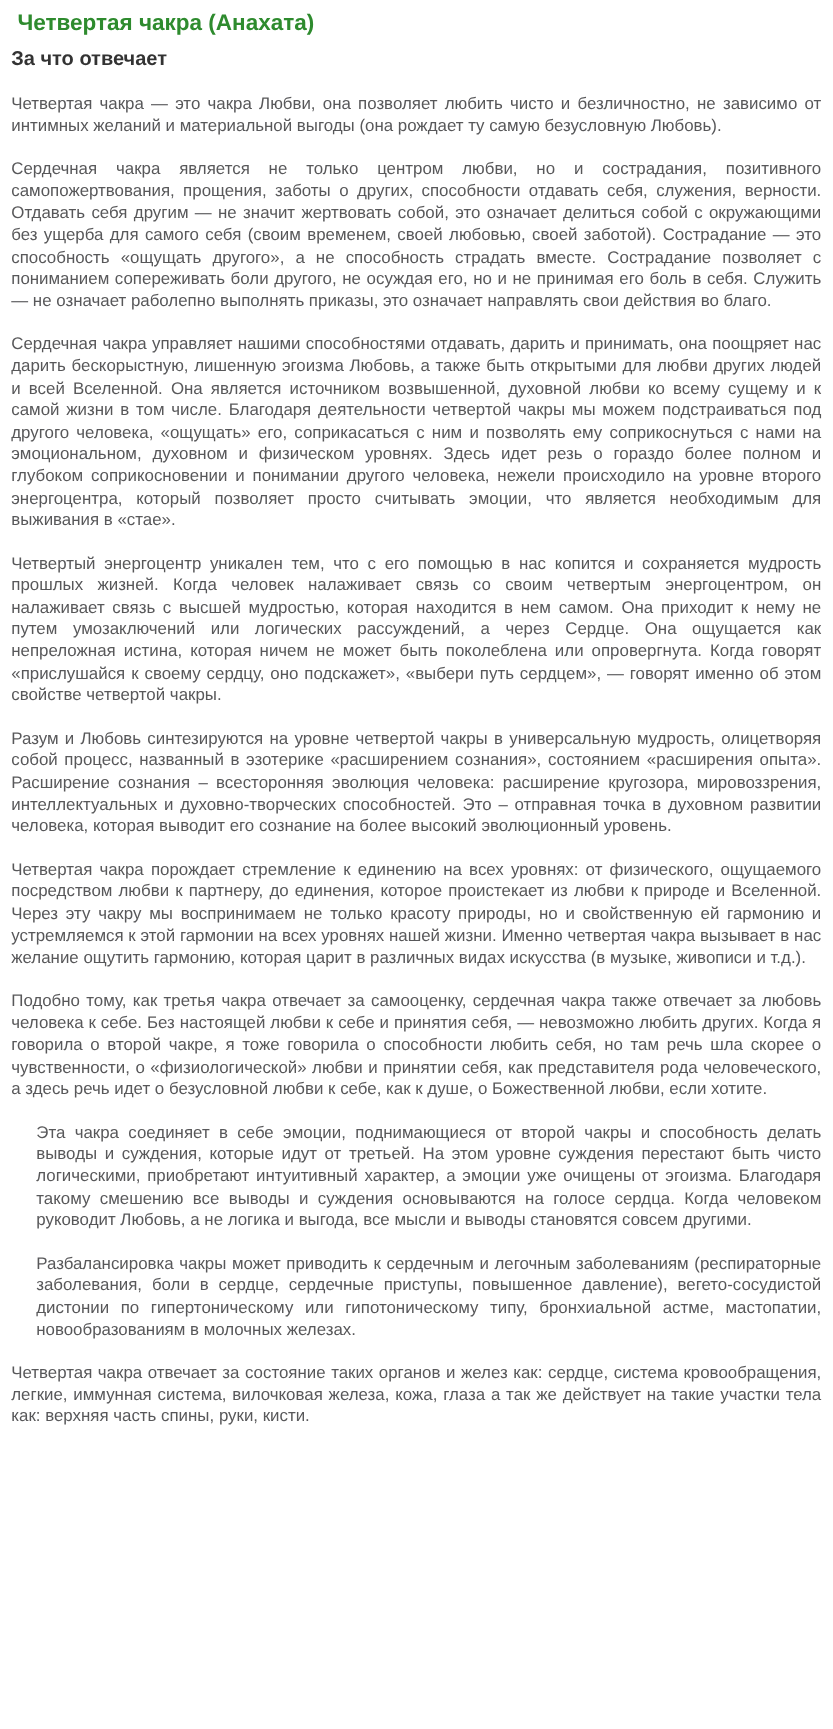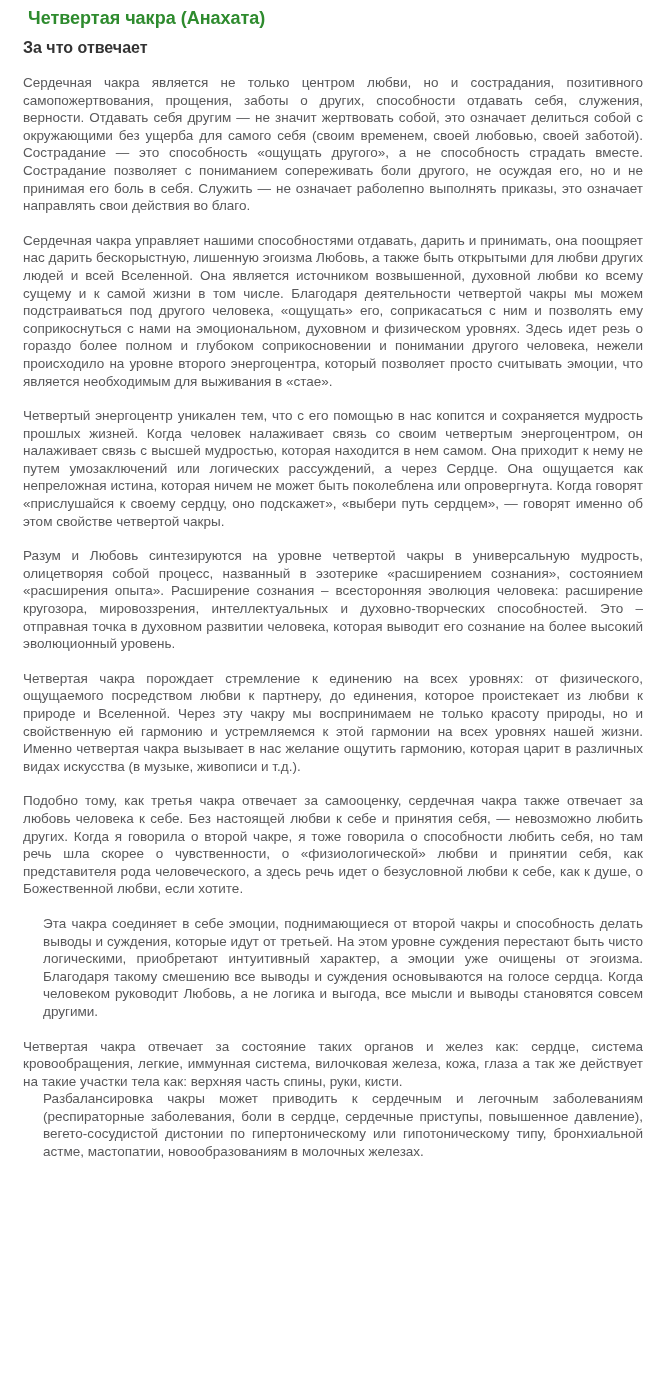--- a/index.html
+++ b/index.html
@@ -14,21 +14,21 @@
     padding: 0;
     background: var(--bg);
   }
   body {
     width: 666px;
     font-family: "Liberation Sans", sans-serif;
   }
   .page {
     width: 666px;
     min-height: 1383px;
-    padding: 0 23px;
+    padding: 0 9px;
     background: var(--bg);
   }
   h1.page-title {
     margin: 0;
     padding: 7px 0 0 5px;
     font-size: 18px;
     line-height: 22px;
     font-weight: bold;
     color: var(--title-green);
   }
@@ -51,35 +51,36 @@
 </style>
 </head>
 <body>
 
 <div class="page">
 
   <h1 class="page-title">Четвертая чакра (Анахата)</h1>
 
   <h2 class="section-heading">За что отвечает</h2>
 
+  <p class="body-par">Четвертая чакра — это чакра Любви, она позволяет любить чисто и безличностно, не зависимо от интимных желаний и материальной выгоды (она рождает ту самую безусловную Любовь).</p>
 
   <p class="body-par">Сердечная чакра является не только центром любви, но и сострадания, позитивного самопожертвования, прощения, заботы о других, способности отдавать себя, служения, верности. Отдавать себя другим — не значит жертвовать собой, это означает делиться собой с окружающими без ущерба для самого себя (своим временем, своей любовью, своей заботой). Сострадание — это способность «ощущать другого», а не способность страдать вместе. Сострадание позволяет с пониманием сопереживать боли другого, не осуждая его, но и не принимая его боль в себя. Служить — не означает раболепно выполнять приказы, это означает направлять свои действия во благо.</p>
 
   <p class="body-par">Сердечная чакра управляет нашими способностями отдавать, дарить и принимать, она поощряет нас дарить бескорыстную, лишенную эгоизма Любовь, а также быть открытыми для любви других людей и всей Вселенной. Она является источником возвышенной, духовной любви ко всему сущему и к самой жизни в том числе. Благодаря деятельности четвертой чакры мы можем подстраиваться под другого человека, «ощущать» его, соприкасаться с ним и позволять ему соприкоснуться с нами на эмоциональном, духовном и физическом уровнях. Здесь идет резь о гораздо более полном и глубоком соприкосновении и понимании другого человека, нежели происходило на уровне второго энергоцентра, который позволяет просто считывать эмоции, что является необходимым для выживания в «стае».</p>
 
   <p class="body-par">Четвертый энергоцентр уникален тем, что с его помощью в нас копится и сохраняется мудрость прошлых жизней. Когда человек налаживает связь со своим четвертым энергоцентром, он налаживает связь с высшей мудростью, которая находится в нем самом. Она приходит к нему не путем умозаключений или логических рассуждений, а через Сердце. Она ощущается как непреложная истина, которая ничем не может быть поколеблена или опровергнута. Когда говорят «прислушайся к своему сердцу, оно подскажет», «выбери путь сердцем», — говорят именно об этом свойстве четвертой чакры.</p>
 
   <p class="body-par">Разум и Любовь синтезируются на уровне четвертой чакры в универсальную мудрость, олицетворяя собой процесс, названный в эзотерике «расширением сознания», состоянием «расширения опыта». Расширение сознания – всесторонняя эволюция человека: расширение кругозора, мировоззрения, интеллектуальных и духовно-творческих способностей. Это – отправная точка в духовном развитии человека, которая выводит его сознание на более высокий эволюционный уровень.</p>
 
   <p class="body-par">Четвертая чакра порождает стремление к единению на всех уровнях: от физического, ощущаемого посредством любви к партнеру, до единения, которое проистекает из любви к природе и Вселенной. Через эту чакру мы воспринимаем не только красоту природы, но и свойственную ей гармонию и устремляемся к этой гармонии на всех уровнях нашей жизни. Именно четвертая чакра вызывает в нас желание ощутить гармонию, которая царит в различных видах искусства (в музыке, живописи и т.д.).</p>
 
   <p class="body-par">Подобно тому, как третья чакра отвечает за самооценку, сердечная чакра также отвечает за любовь человека к себе. Без настоящей любви к себе и принятия себя, — невозможно любить других. Когда я говорила о второй чакре, я тоже говорила о способности любить себя, но там речь шла скорее о чувственности, о «физиологической» любви и принятии себя, как представителя рода человеческого, а здесь речь идет о безусловной любви к себе, как к душе, о Божественной любви, если хотите.</p>
 
 
   <p class="body-par mt0">Эта чакра соединяет в себе эмоции, поднимающиеся от второй чакры и способность делать выводы и суждения, которые идут от третьей. На этом уровне суждения перестают быть чисто логическими, приобретают интуитивный характер, а эмоции уже очищены от эгоизма. Благодаря такому смешению все выводы и суждения основываются на голосе сердца. Когда человеком руководит Любовь, а не логика и выгода, все мысли и выводы становятся совсем другими.</p>
 
 
+  <p class="body-par mt0">Разбалансировка чакры может приводить к сердечным и легочным заболеваниям (респираторные заболевания, боли в сердце, сердечные приступы, повышенное давление), вегето-сосудистой дистонии по гипертоническому или гипотоническому типу, бронхиальной астме, мастопатии, новообразованиям в молочных железах.</p>
+
   <p class="body-par mb0">Четвертая чакра отвечает за состояние таких органов и желез как: сердце, система кровообращения, легкие, иммунная система, вилочковая железа, кожа, глаза а так же действует на такие участки тела как: верхняя часть спины, руки, кисти.</p>
-
-  <p class="body-par mt0">Разбалансировка чакры может приводить к сердечным и легочным заболеваниям (респираторные заболевания, боли в сердце, сердечные приступы, повышенное давление), вегето-сосудистой дистонии по гипертоническому или гипотоническому типу, бронхиальной астме, мастопатии, новообразованиям в молочных железах.</p>
 
 
 </div>
 
 </body></html>

